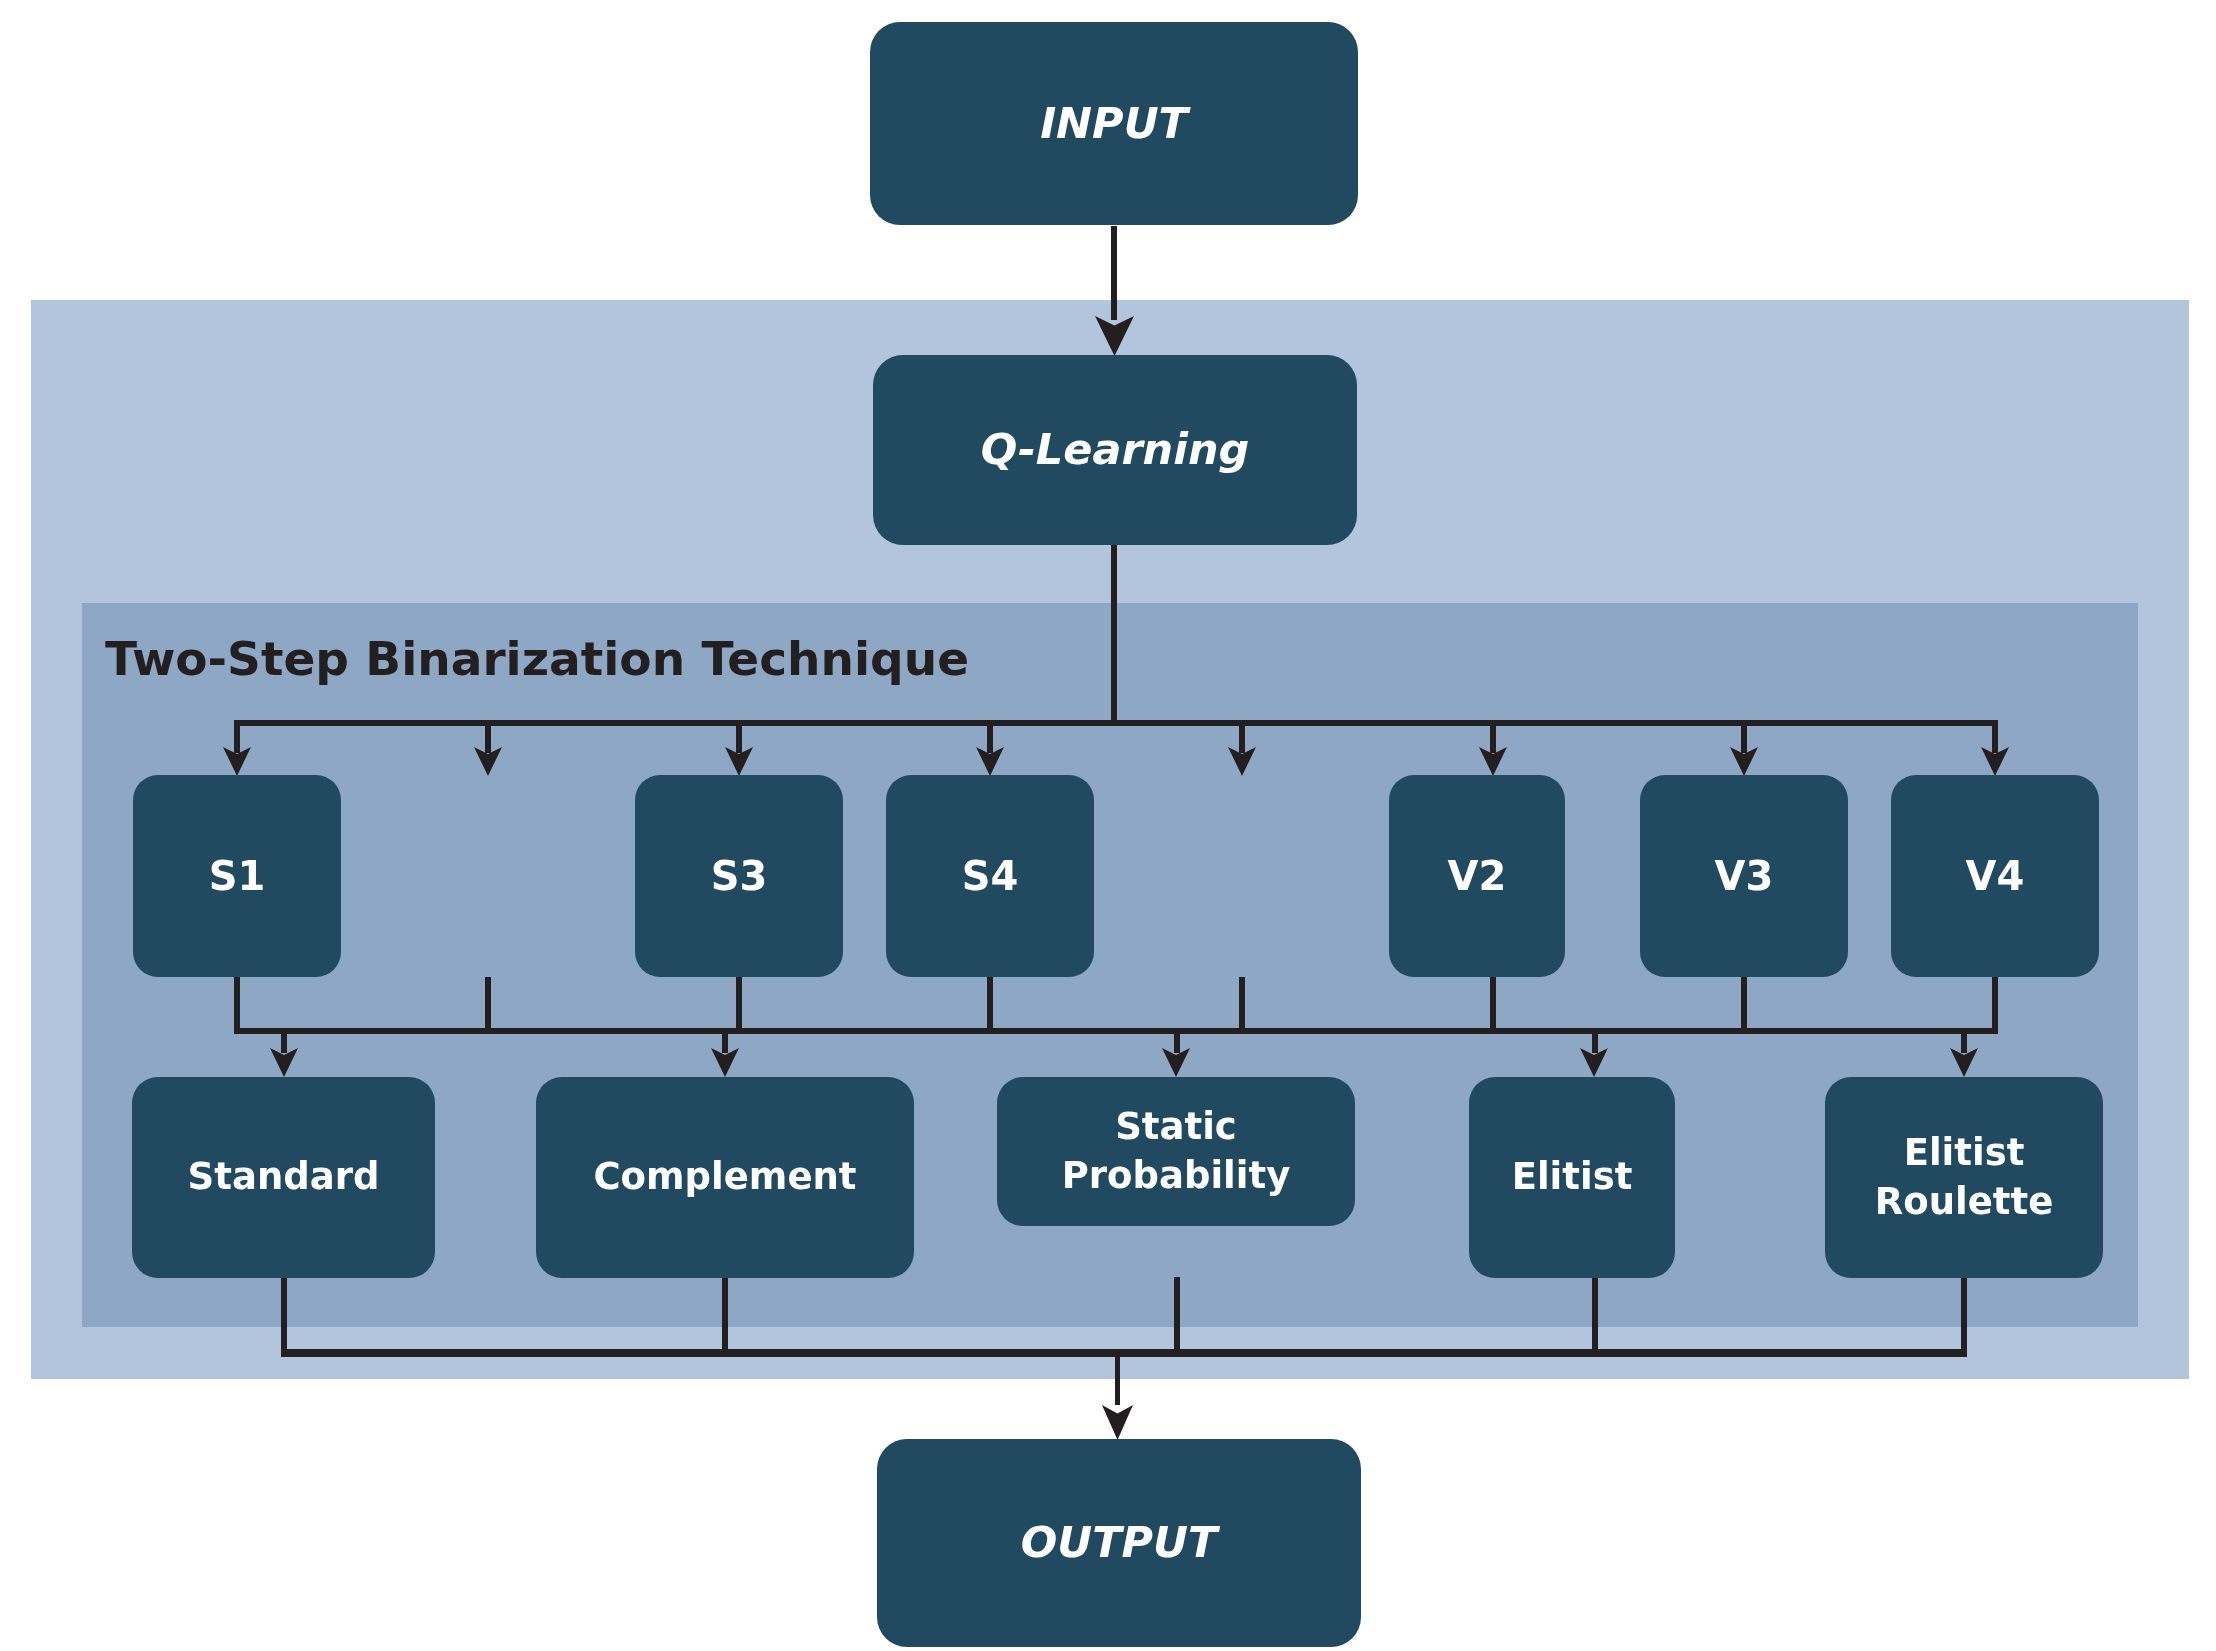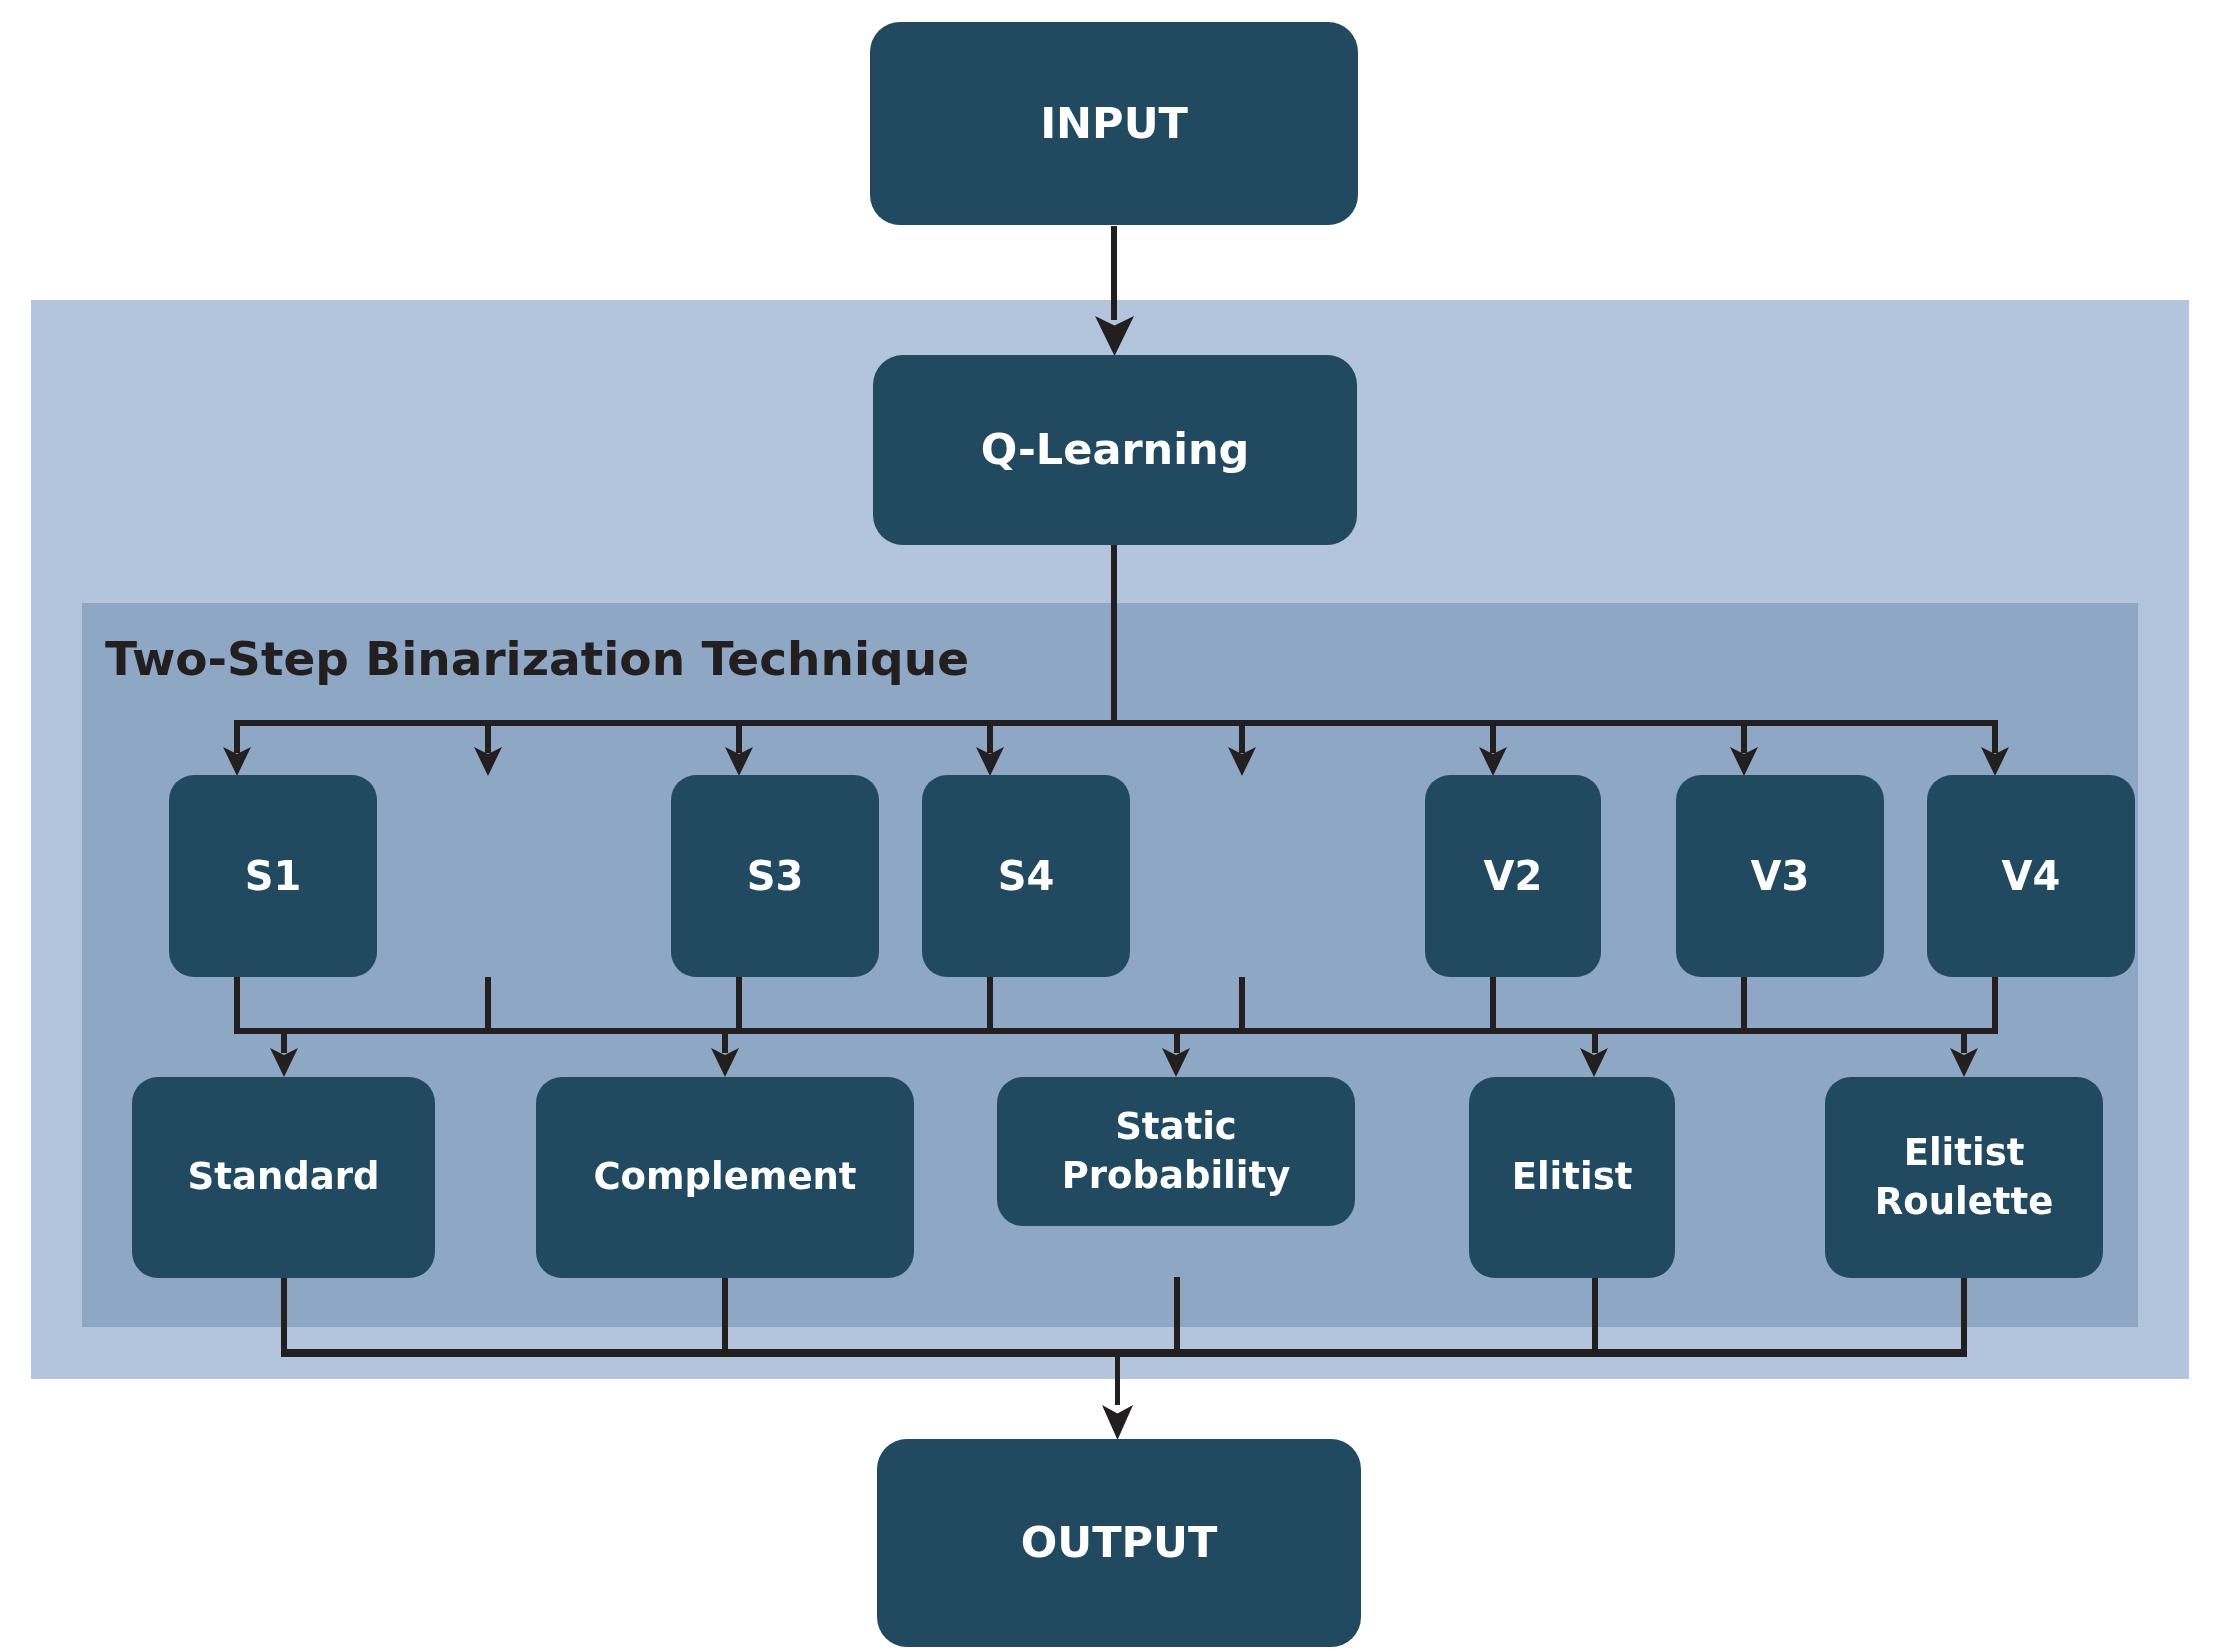--- a/index.html
+++ b/index.html
@@ -39,22 +39,22 @@
     background: var(--node-fill);
     color: var(--node-text);
     display: flex;
     align-items: center;
     justify-content: center;
     text-align: center;
     font-weight: 700;
     line-height: 1.3;
     border-radius: 28px;
   }
-  .node.big    { font-size: 43px; border-radius: 30px; }
-  .node.step1  { font-size: 40px; border-radius: 25px; margin-left: 36px; }
+  .node.big    { font-size: 43px; border-radius: 30px; font-style: italic; }
+  .node.step1  { font-size: 40px; border-radius: 25px; }
   .node.step2  { font-size: 37px; border-radius: 26px; padding: 0 14px; }
   .vline, .hline {
     position: absolute;
     z-index: 1;
     background: var(--line);
   }
   .ahead {
     position: absolute;
     z-index: 2;
     background: var(--line);

